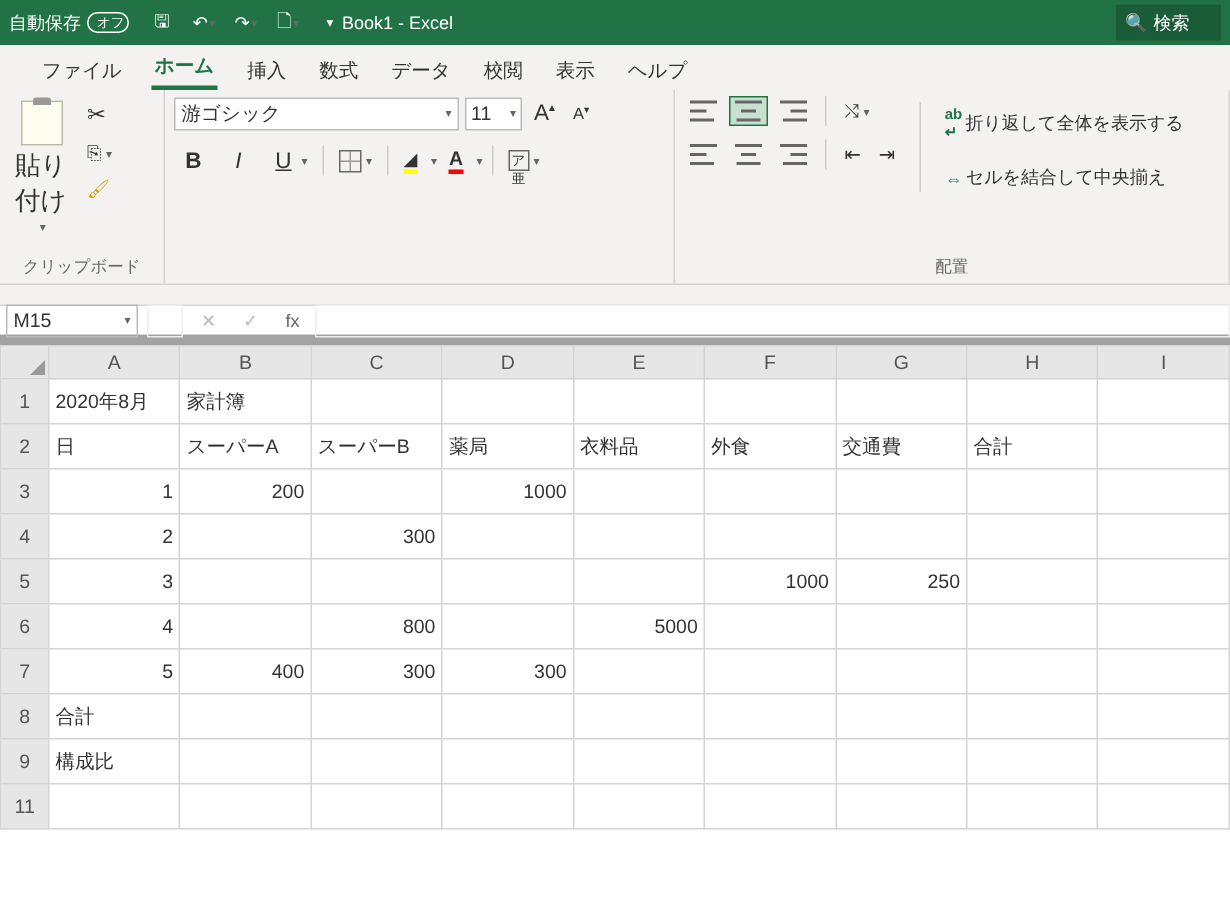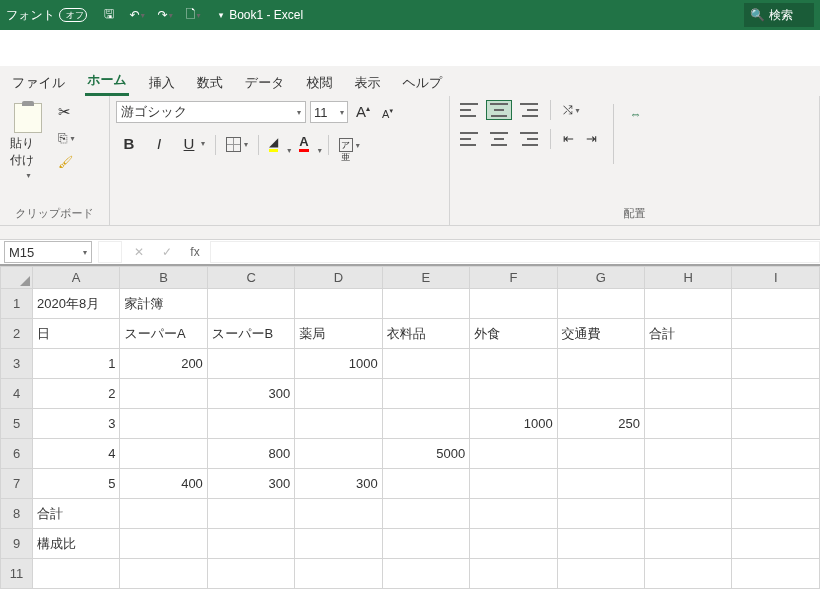--- a/index.html
+++ b/index.html
@@ -8,34 +8,34 @@
 
 .titlebar { height:30px; background:#217346; color:#fff; display:flex; align-items:center; padding:0 6px; font-size:12px; }
 .titlebar .autosave { display:flex; align-items:center; gap:4px; }
 .titlebar .toggle { width:28px; height:14px; border:1px solid #fff; border-radius:8px; display:flex; align-items:center; justify-content:flex-end; padding:0 2px; font-size:9px; }
 .titlebar .qat { display:flex; gap:12px; margin-left:14px; align-items:center; }
 .titlebar .qat-ico { width:16px; height:16px; display:flex; align-items:center; justify-content:center; }
 .titlebar .center { flex:1; text-align:left; }
 .titlebar .search { width:70px; height:24px; background:#1a5c38; display:flex; align-items:center; padding:0 6px; gap:4px; }
 
 
-.tabs { height:30px; background:#f3f2f1; display:flex; align-items:end; padding:0 10px; gap:18px; font-size:13px;margin-top:36px; }
+.tabs { height:30px; background:#f3f2f1; display:flex; align-items:end; padding:0 26px; gap:18px; font-size:13px; }
 .tabs .tab { padding:6px 2px 4px; cursor:pointer; }
 .tabs .tab.active { color:#217346; font-weight:bold; border-bottom:3px solid #217346; }
 
 
 .ribbon { height:130px; background:#f3f2f1; border-bottom:1px solid #d4d4d4; display:flex; }
 .group { border-right:1px solid #d4d4d4; display:flex; flex-direction:column; padding:4px 6px 2px; }
 .group-body { flex:1; display:flex; align-items:flex-start; gap:4px; }
 .group-label { text-align:center; font-size:11px; color:#666; padding:2px 0; position:relative; }
 
 .btn { padding:2px 3px; border:1px solid transparent; display:flex; align-items:center; gap:2px; cursor:pointer; }
 .btn.active { background:#c8e0d0; border:1px solid #217346; }
 .vcol { display:flex; flex-direction:column; gap:4px; }
-.hrow { display:flex; gap:4px; align-items:flex-end; }
+.hrow { display:flex; gap:4px; align-items:center; }
 .caret { font-size:8px; color:#666; margin-left:1px; }
 
 
 .paste-big { display:flex; flex-direction:column; align-items:center; width:44px; }
 .paste-ico { width:28px; height:30px; border:1px solid #bba; background:#fdfdf0; position:relative; }
 .paste-ico::before { content:""; position:absolute; top:-3px; left:7px; width:12px; height:5px; background:#999; border-radius:2px 2px 0 0; }
 .sciss { font-size:15px; }
 
 
 .fontname { width:190px; height:22px; border:1px solid #bbb; background:#fff; font-size:13px; padding:0 4px; display:flex; align-items:center; justify-content:space-between; }
@@ -52,21 +52,21 @@
 
 .al-ico { width:18px; height:14px; display:flex; flex-direction:column; justify-content:space-between; }
 .al-ico span { height:2px; background:#666; display:block; }
 .al-l span:nth-child(1){width:100%} .al-l span:nth-child(2){width:60%} .al-l span:nth-child(3){width:90%}
 .al-c span{margin:0 auto} .al-c span:nth-child(1){width:100%} .al-c span:nth-child(2){width:60%} .al-c span:nth-child(3){width:90%}
 .al-r span{margin-left:auto} .al-r span:nth-child(1){width:100%} .al-r span:nth-child(2){width:60%} .al-r span:nth-child(3){width:90%}
 .ind-ico { font-size:13px; }
 .ab-ico { font-size:10px; font-weight:bold; }
 
 
-.fbar-row { height:26px; border-bottom:2px solid #a3a3a3; display:flex; align-items:center; background:#fff; }
+.fbar-row { height:26px; border-bottom:7px solid #a3a3a3; display:flex; align-items:center; background:#fff; }
 .namebox { width:88px; height:22px; border:1px solid #bbb; margin:0 2px 0 4px; display:flex; align-items:center; padding:0 4px; font-size:13px; justify-content:space-between; }
 .fx-zone { display:flex; align-items:center; gap:6px; margin-left:6px; color:#bbb; }
 .fx-btn { width:22px; text-align:center; }
 .fx-lbl { color:#666; }
 .fbar { flex:1; height:22px; border:1px solid #eee; margin-left:4px; }
 
 
 .grid-wrap { overflow:hidden; height:355px; position:relative; }
 table.grid { border-collapse:collapse; width:100%; }
 table.grid th, table.grid td { border:1px solid #d4d4d4; height:30px; font-size:13px; background:#fff; }
@@ -77,21 +77,21 @@
 th.corner::after { content:""; position:absolute; right:2px; bottom:2px; border:5px solid transparent; border-right-color:#999; border-bottom-color:#999; }
 td.c { padding:0 4px; }
 td.num { text-align:right; }
 td.txt { text-align:left; }
 </style>
 </head>
 <body>
 
 <div class="titlebar">
   <div class="autosave">
-    <span>フォント</span>
+    <span>自動保存</span>
     <span class="toggle">
         <span>オフ</span>
       </span>
   </div>
   <div class="qat">
     <span class="qat-ico">🖫</span>
     <span class="qat-ico">↶<span class="caret">▾</span></span>
     <span class="qat-ico">↷<span class="caret">▾</span></span>
     <span class="qat-ico">🗋<span class="caret">▾</span></span>
     <span class="qat-ico" style="font-size:9px">▾</span>
@@ -113,21 +113,21 @@
   <div class="tab">表示</div>
   <div class="tab">ヘルプ</div>
 </div>
 
 <div class="ribbon">
 
   <div class="group" style="width:110px">
     <div class="group-body">
       <div class="paste-big btn">
         <div class="paste-ico"></div>
-        <span style="font-size:12px">貼り付け</span>
+        <span style="font-size:17px">貼り付け</span>
         <span class="caret">▾</span>
       </div>
       <div class="vcol">
         <div class="btn">
             <span class="sciss">✂</span>
           </div>
         <div class="btn">
             <span>⎘</span>
             <span class="caret">▾</span>
           </div>
@@ -251,21 +251,26 @@
               <span class="ind-ico">⇤</span>
             </div>
           <div class="btn">
               <span class="ind-ico">⇥</span>
             </div>
         </div>
       </div>
       <div style="width:1px;height:60px;background:#ccc;margin:4px 8px"></div>
       <div class="vcol" style="gap:10px;padding-top:4px">
         <div class="btn">
+          <span class="ab-ico" style="color:#217346">ab<br>↵</span>
+          <span>折り返して全体を表示する</span>
+        </div>
+        <div class="btn">
           <span style="color:#217346">⇔</span>
+          <span>セルを結合して中央揃え</span>
         </div>
       </div>
     </div>
     <div class="group-label">配置</div>
   </div>
 </div>
 
 <div style="height:14px;background:#f3f2f1;border-bottom:1px solid #d4d4d4"></div>
 <div class="fbar-row">
   <div class="namebox">

